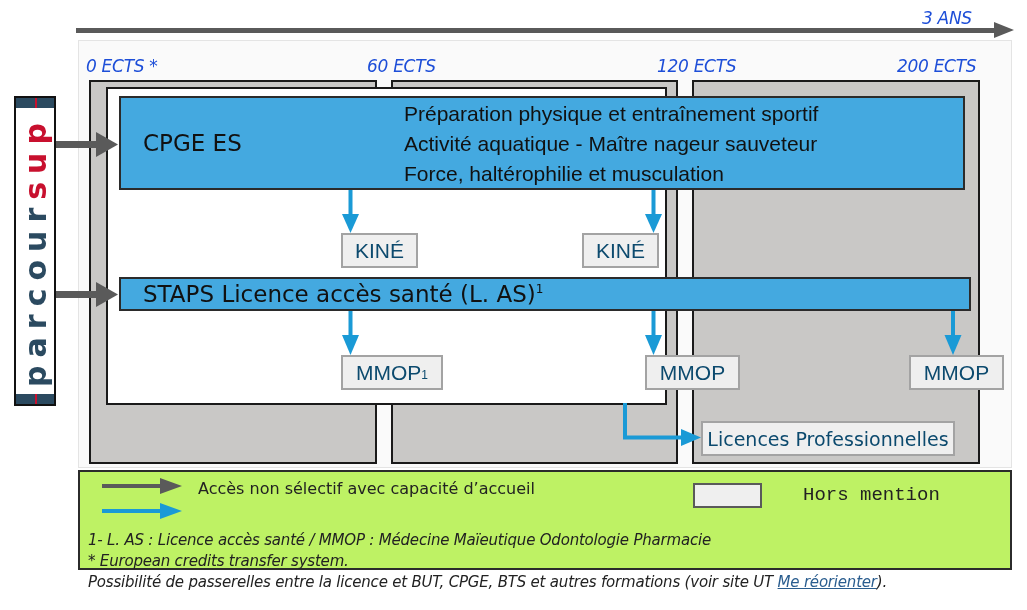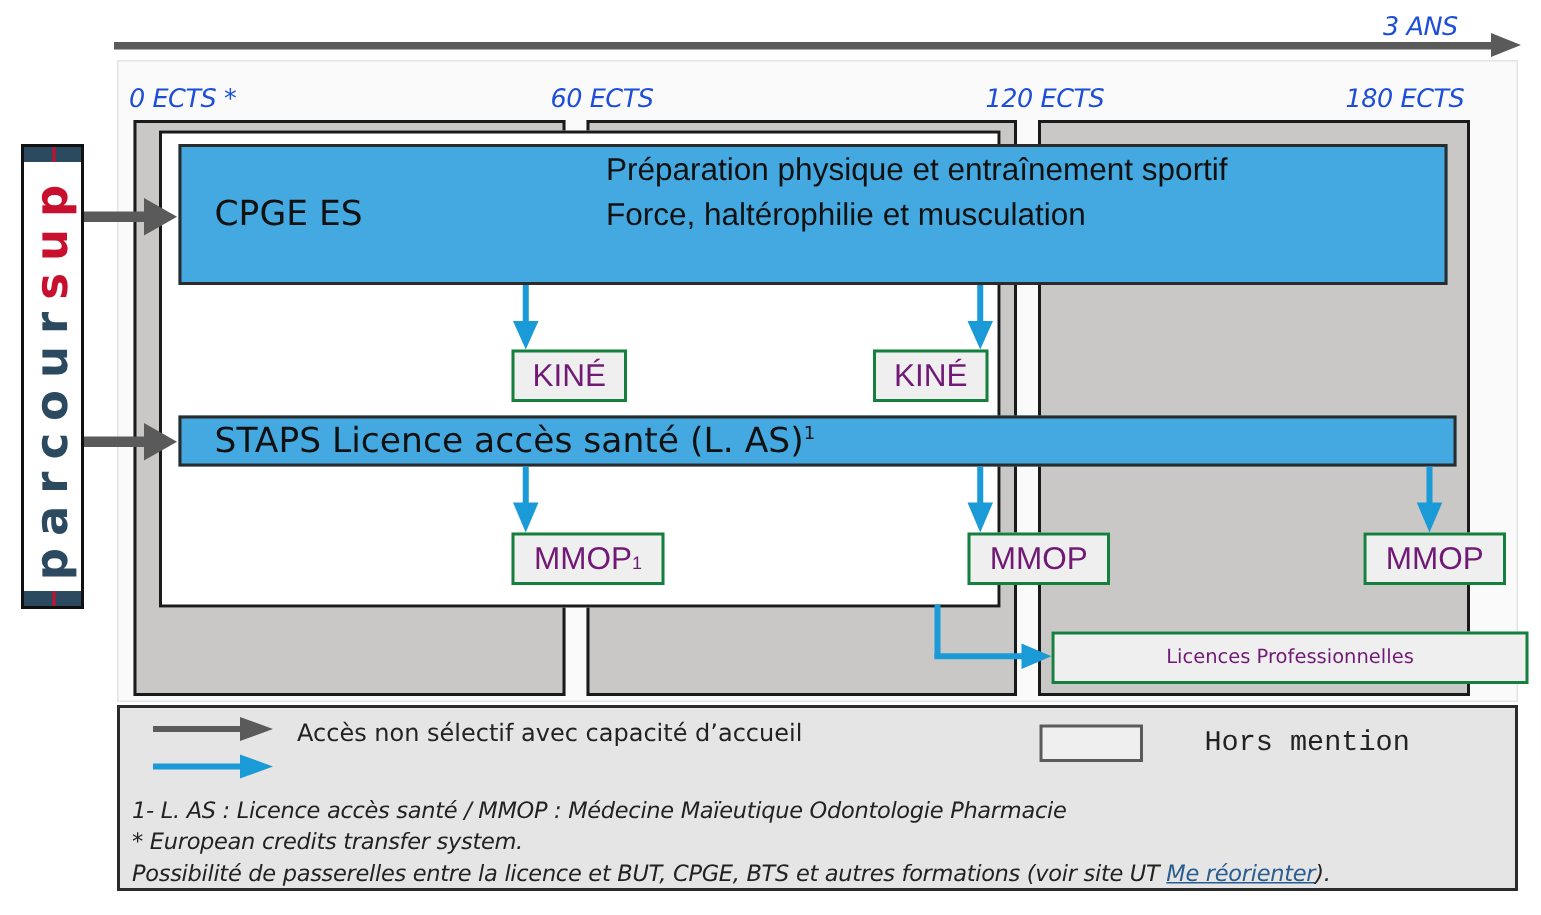--- a/index.html
+++ b/index.html
@@ -6,23 +6,23 @@
   body { width:1027px; height:610px; background:#ffffff; position:relative; overflow:hidden;
          font-family:"Liberation Sans", sans-serif; color:#1a1a1a; }
   .abs { position:absolute; box-sizing:border-box; }
   .outer-frame { left:78px; top:40px; width:934px; height:428px; background:#fafafa; border:1px solid #e4e4e4; }
   .ects { font-family:"DejaVu Sans", sans-serif; font-style:italic; font-size:17px; color:#1d4ed8; top:56px; letter-spacing:-0.3px; }
   .year-panel { background:#c9c8c6; border:2px solid #1a1a1a; }
   .white-box { background:#ffffff; border:2px solid #1a1a1a; }
   .blue-bar { background:#44a9e0; border:2px solid #2b2b2b; }
   .bar-title { font-family:"DejaVu Sans", sans-serif; font-size:23px; color:#111; white-space:nowrap; }
   .spec { font-size:21px; color:#111; white-space:nowrap; line-height:30px; }
-  .outcome { background:#efefef; border:2px solid #15803d; font-size:21px; display:flex; align-items:center; justify-content:center; white-space:nowrap; color:#701a75; }
+  .outcome { background:#efefef; border:2px solid #a3a3a3; font-size:21px; display:flex; align-items:center; justify-content:center; white-space:nowrap; color:#0c4a6e; }
   .outcome sup { font-size:12px; vertical-align:top; position:relative; top:2px; }
-  .legend { left:78px; top:470px; width:934px; height:124px; background:#e5e5e5; border:2px solid #2b2b2b; }
+  .legend { left:78px; top:470px; width:934px; height:100px; background:#bef264; border:2px solid #2b2b2b; }
   .leg-text { font-family:"DejaVu Sans", sans-serif; font-size:16px; color:#222; white-space:nowrap; }
   .note { font-family:"DejaVu Sans", sans-serif; font-style:italic; font-size:15px; color:#222; white-space:nowrap; letter-spacing:-0.2px; }
   .note a { color:#2a5d8f; text-decoration:underline; }
   .parcoursup { left:14px; top:96px; width:42px; height:310px; border:2px solid #111; background:#fff; }
   .ps-cap { position:absolute; left:0; width:100%; height:10px; background:#2b4a60; }
   .ps-cap .tick { position:absolute; left:50%; top:0; width:2px; height:100%; background:#c8102e; }
   .ps-text { position:absolute; left:50%; top:50%; transform:translate(-50%,-50%) rotate(-90deg);
              font-family:"DejaVu Sans", sans-serif; font-weight:bold; font-size:30px; letter-spacing:8px; white-space:nowrap; }
   .ps-a { color:#2b4a60; } .ps-b { color:#c8102e; }
   svg.overlay { position:absolute; left:0; top:0; pointer-events:none; }
@@ -32,32 +32,33 @@
 
 <div class="abs" style="left:76px;top:28px;width:920px;height:5px;background:#5a5a5a;"></div>
 <div class="abs" style="left:994px;top:22px;width:0;height:0;border-left:20px solid #5a5a5a;border-top:8px solid transparent;border-bottom:8px solid transparent;"></div>
 <div class="abs ects" style="left:922px;top:8px;">3 ANS</div>
 
 <div class="abs outer-frame"></div>
 
 <div class="abs ects" style="left:86px;">0 ECTS *</div>
 <div class="abs ects" style="left:367px;">60 ECTS</div>
 <div class="abs ects" style="left:657px;">120 ECTS</div>
-<div class="abs ects" style="left:897px;">180 ECTS</div>
+<div class="abs ects" style="left:897px;">200 ECTS</div>
 
 <div class="abs year-panel" style="left:89px;top:80px;width:288px;height:384px;"></div>
 <div class="abs year-panel" style="left:391px;top:80px;width:287px;height:384px;"></div>
 <div class="abs year-panel" style="left:692px;top:80px;width:288px;height:384px;"></div>
 
 <div class="abs white-box" style="left:106px;top:87px;width:561px;height:318px;"></div>
 
 <div class="abs blue-bar" style="left:119px;top:96px;width:846px;height:94px;">
   <div class="abs bar-title" style="left:22px;top:32px;">CPGE ES</div>
   <div class="abs" style="left:283px;top:1px;">
     <div class="spec">Préparation physique et entraînement sportif</div>
+    <div class="spec">Activité aquatique - Maître nageur sauveteur</div>
     <div class="spec">Force, haltérophilie et musculation</div>
   </div>
 </div>
 
 <div class="abs blue-bar" style="left:119px;top:277px;width:852px;height:34px;">
   <div class="abs bar-title" style="left:22px;top:2px;">
     <span>STAPS Licence accès santé (L. AS)</span><sup style="font-size:12px;">1</sup>
   </div>
 </div>
 
@@ -70,21 +71,21 @@
 <div class="abs outcome" style="left:341px;top:355px;width:102px;height:35px;">
     <span>MMOP</span>
     <sup>1</sup>
   </div>
 <div class="abs outcome" style="left:645px;top:355px;width:95px;height:35px;">
     <span>MMOP</span>
   </div>
 <div class="abs outcome" style="left:909px;top:355px;width:95px;height:35px;">
     <span>MMOP</span>
   </div>
-<div class="abs outcome" style="left:701px;top:421px;width:318px;height:35px;font-family:'DejaVu Sans',sans-serif;font-size:13px;">
+<div class="abs outcome" style="left:701px;top:421px;width:254px;height:35px;font-family:'DejaVu Sans',sans-serif;font-size:19px;">
     <span>Licences Professionnelles</span>
   </div>
 
 <div class="abs parcoursup">
   <div class="ps-cap" style="top:0;">
       <span class="tick"></span>
     </div>
   <div class="ps-cap" style="bottom:0;">
       <span class="tick"></span>
     </div>

